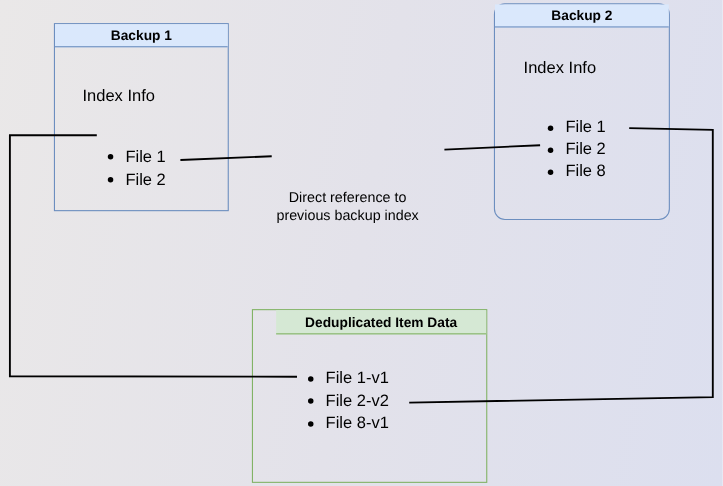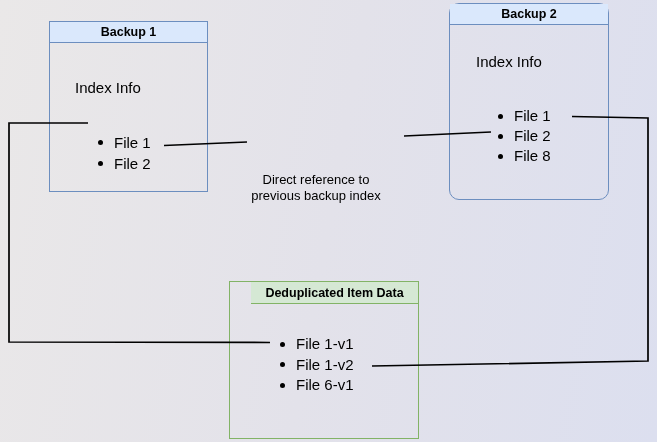--- a/index.html
+++ b/index.html
@@ -108,26 +108,26 @@
   <div class="box blue" style="left:449px; top:3px; width:160px; height:197px;border-radius:10px;">
     <div class="hdr">Backup 2</div>
     <div class="subtitle" style="left:26px; top:49px;">Index Info</div>
     <ul class="files" style="left:48px; top:102px; --lh:20px;">
       <li>File 1</li>
       <li>File 2</li>
       <li>File 8</li>
     </ul>
   </div>
 
-  <div class="box green" style="left:229px; top:281px; width:190px; height:158px;padding-left:21px;">
+  <div class="box green" style="left:229px; top:281px; width:214px; height:158px;padding-left:21px;">
     <div class="hdr">Deduplicated Item Data</div>
     <ul class="files" style="left:50px; top:52px;text-align:center; --lh:20.5px;">
       <li>File 1-v1</li>
-      <li>File 1-v2</li>
-      <li>File 6-v1</li>
+      <li>File 2-v2</li>
+      <li>File 8-v1</li>
     </ul>
   </div>
 
   <div class="edge-label">Direct reference to previous backup index</div>
 
   <svg class="edges" viewBox="0 0 657 442">
     <defs>
       <marker id="arrowhead" markerUnits="userSpaceOnUse" markerWidth="16" markerHeight="12" refX="14" refY="5.5" orient="auto">
         <path d="M0.5,0.5 L14.5,5.5 L0.5,10.5 L3.5,5.5 Z" fill="#000" stroke="none" style="stroke-width:0"></path>
       </marker>

